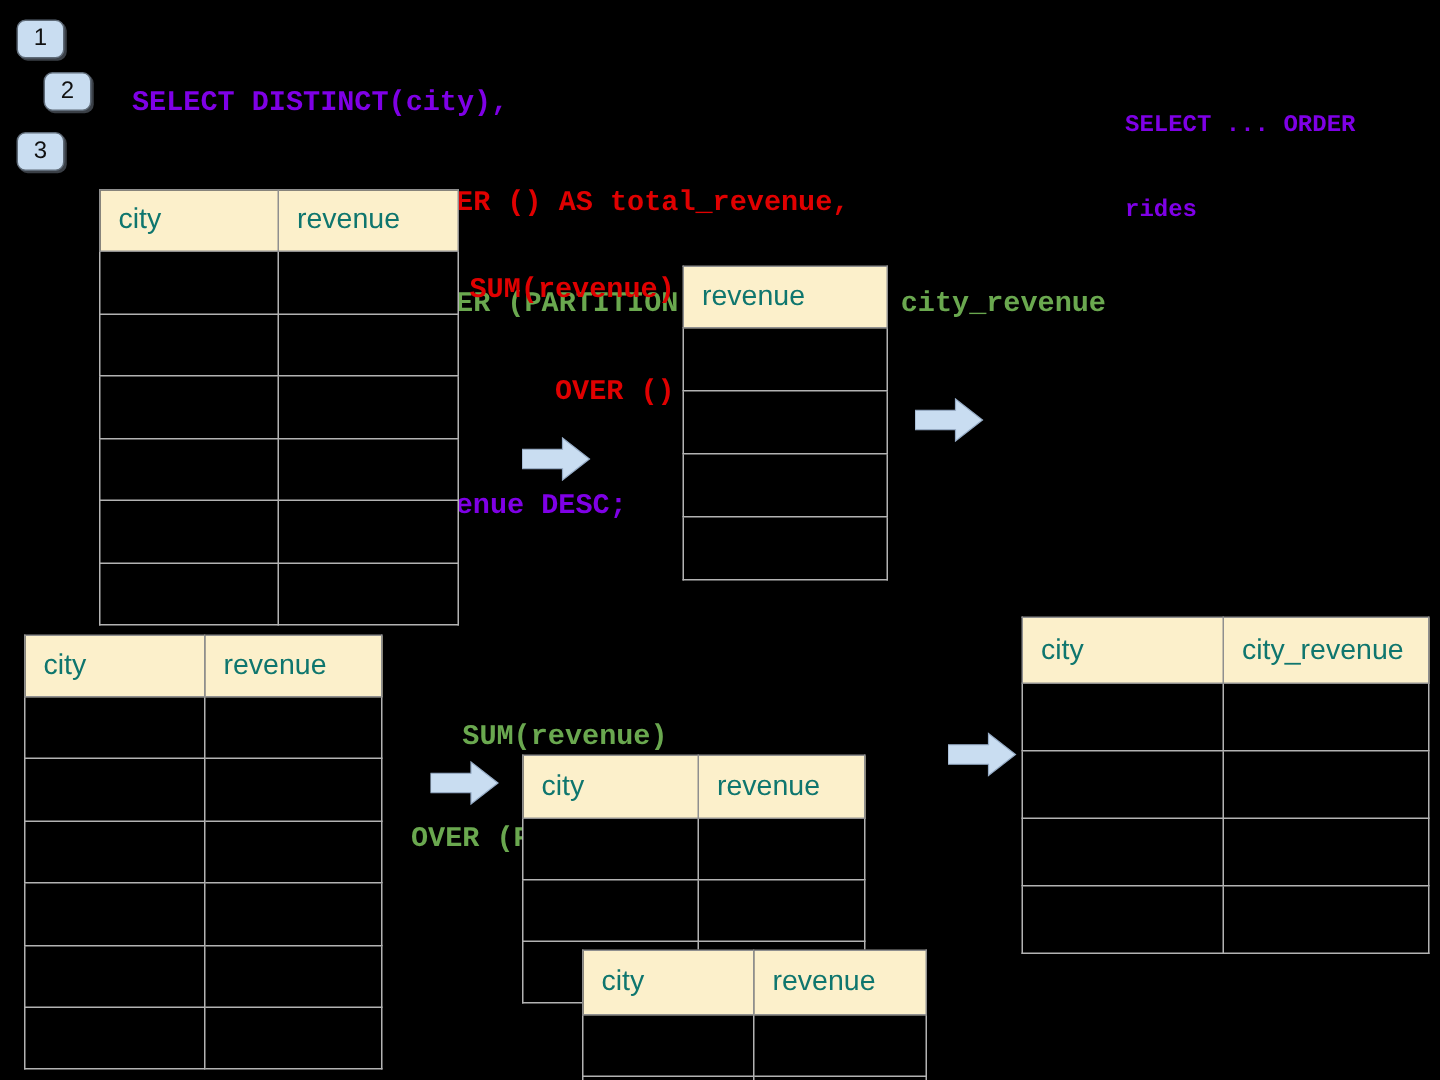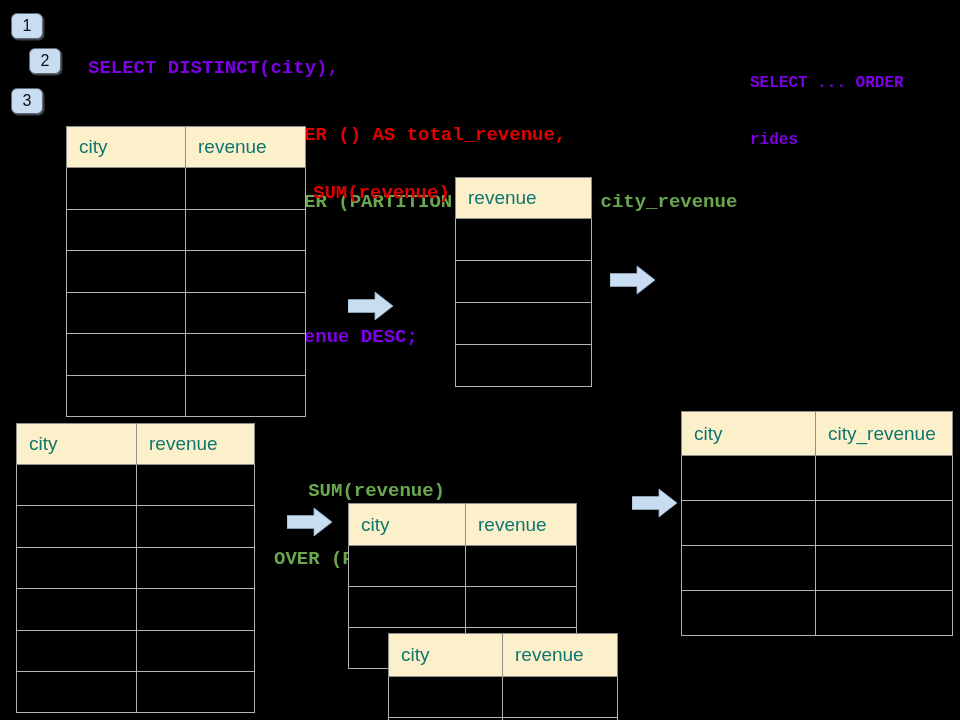--- a/index.html
+++ b/index.html
@@ -73,20 +73,21 @@
   <div class="purple ind1">ORDER by city_revenue DESC;</div>
 </div>
 
 <div class="abs side-code purple" style="left:750px;top:36px;">
   <div>SELECT ... ORDER</div>
   <div>rides</div>
 </div>
 
 <div class="abs annot red" style="left:313px;top:137px;">
   <div>SUM(revenue)</div>
+  <div>OVER ()</div>
 </div>
 
 <div class="abs annot green" style="left:274px;top:435px;">
   <div>SUM(revenue)</div>
   <div>OVER (PARTITION</div>
   <div>BY city)</div>
 </div>
 
 <table id="t1" class="tbl">
     <colgroup>

